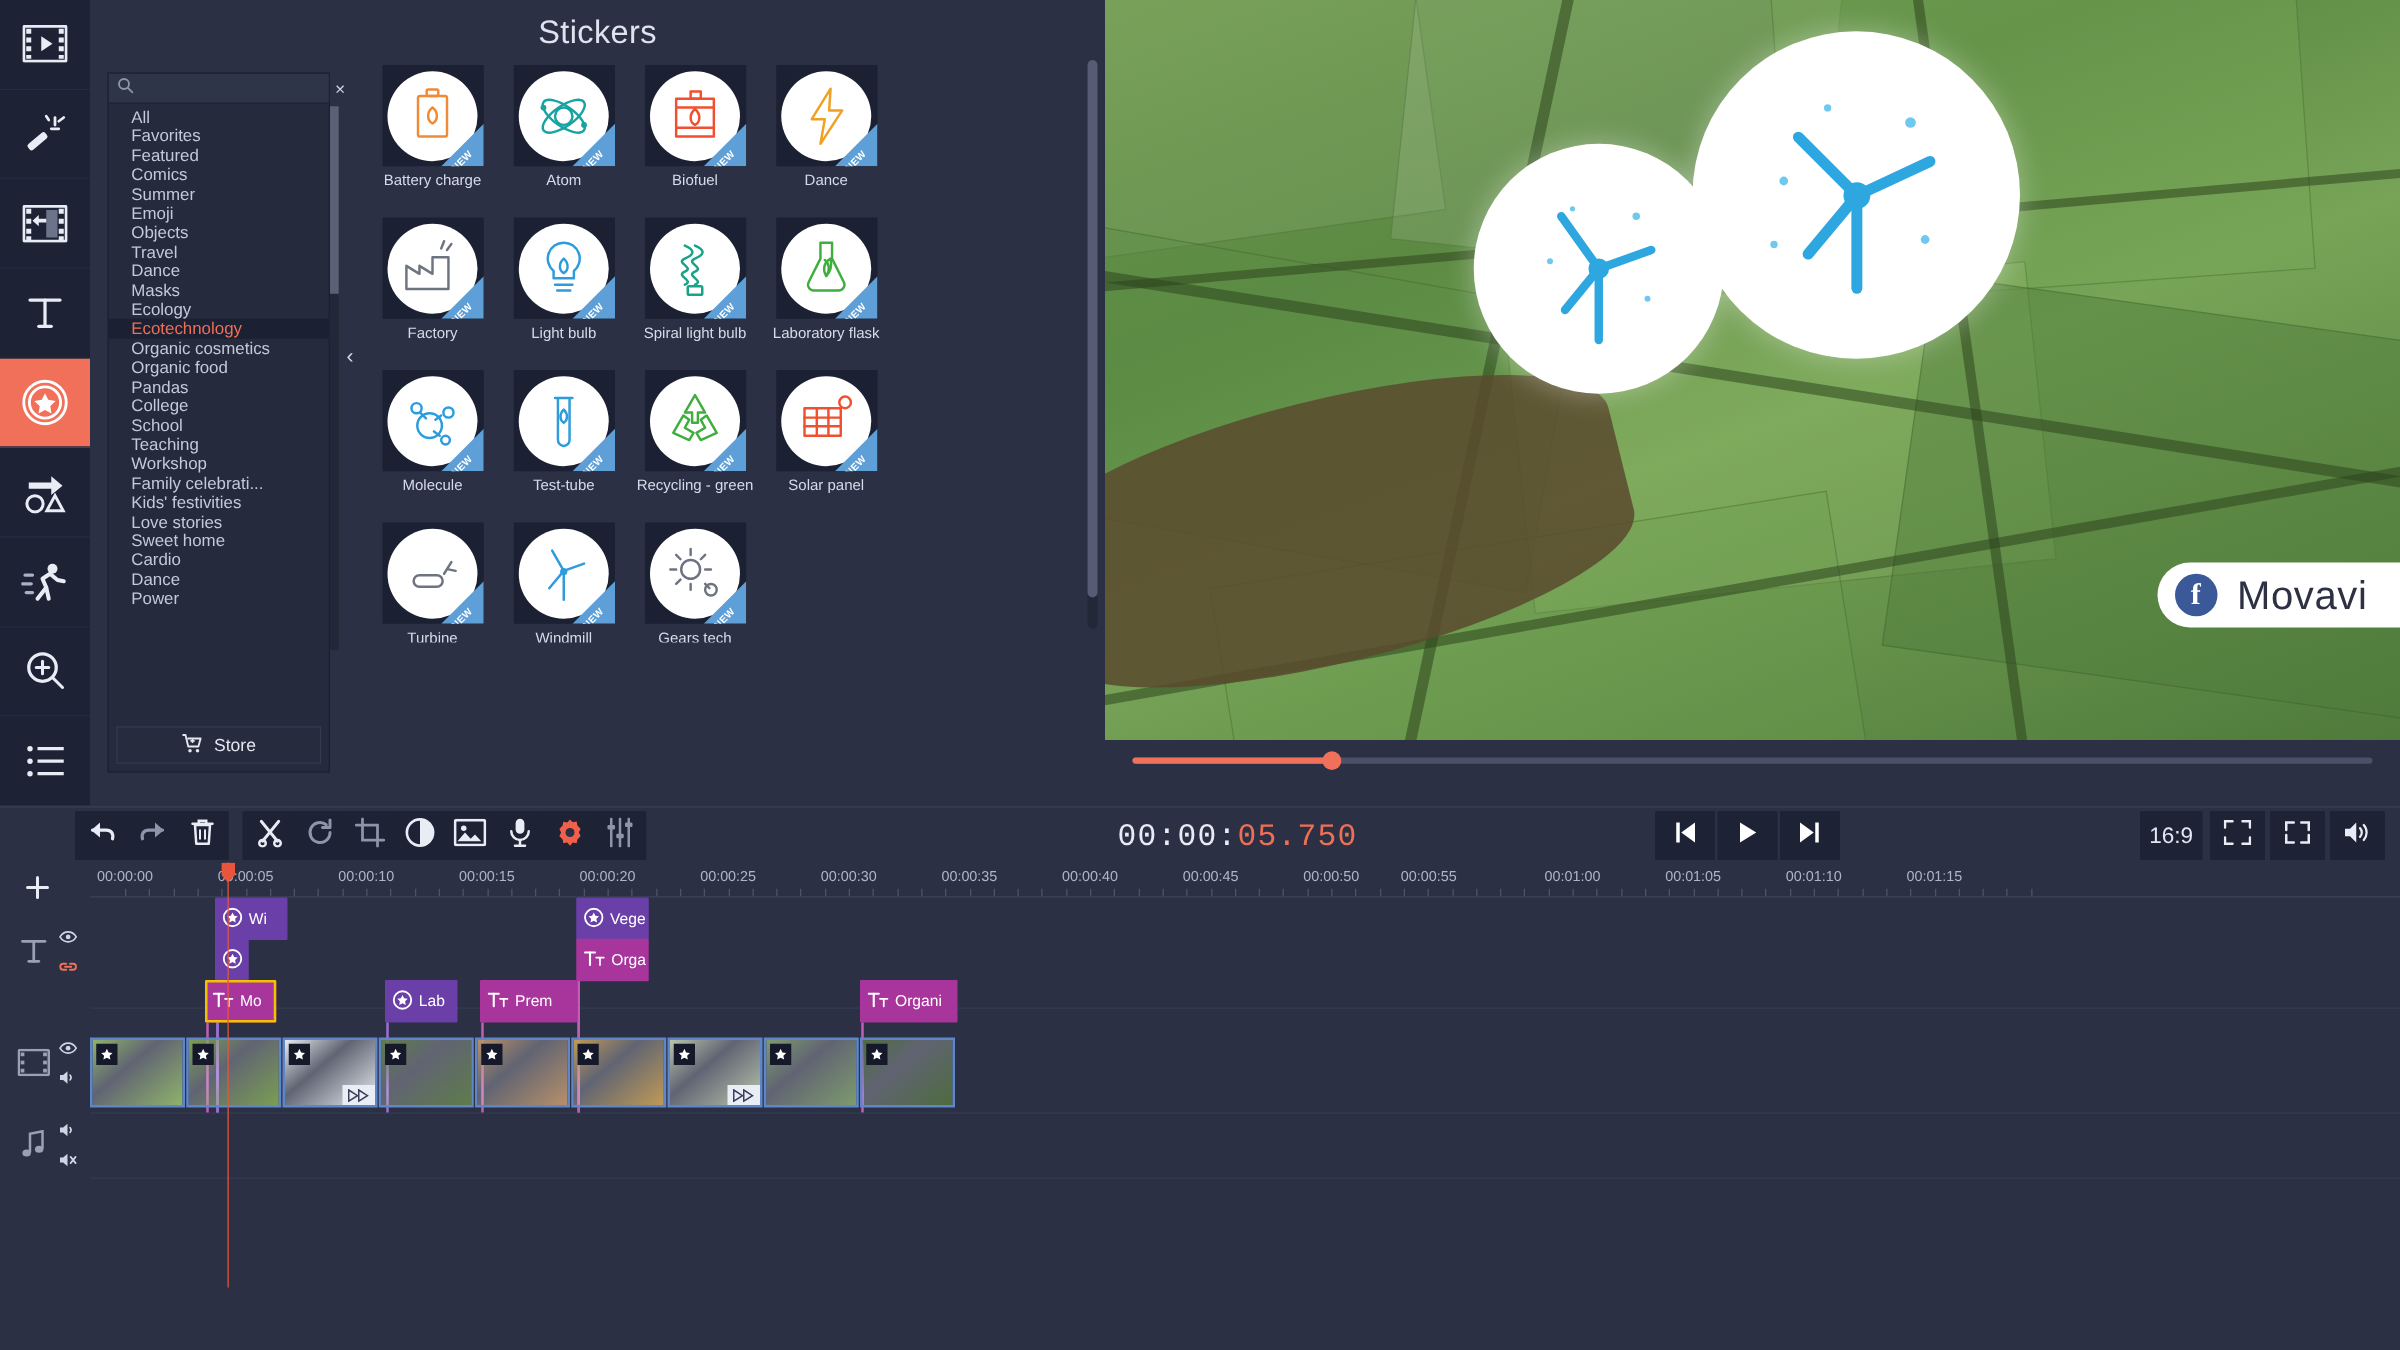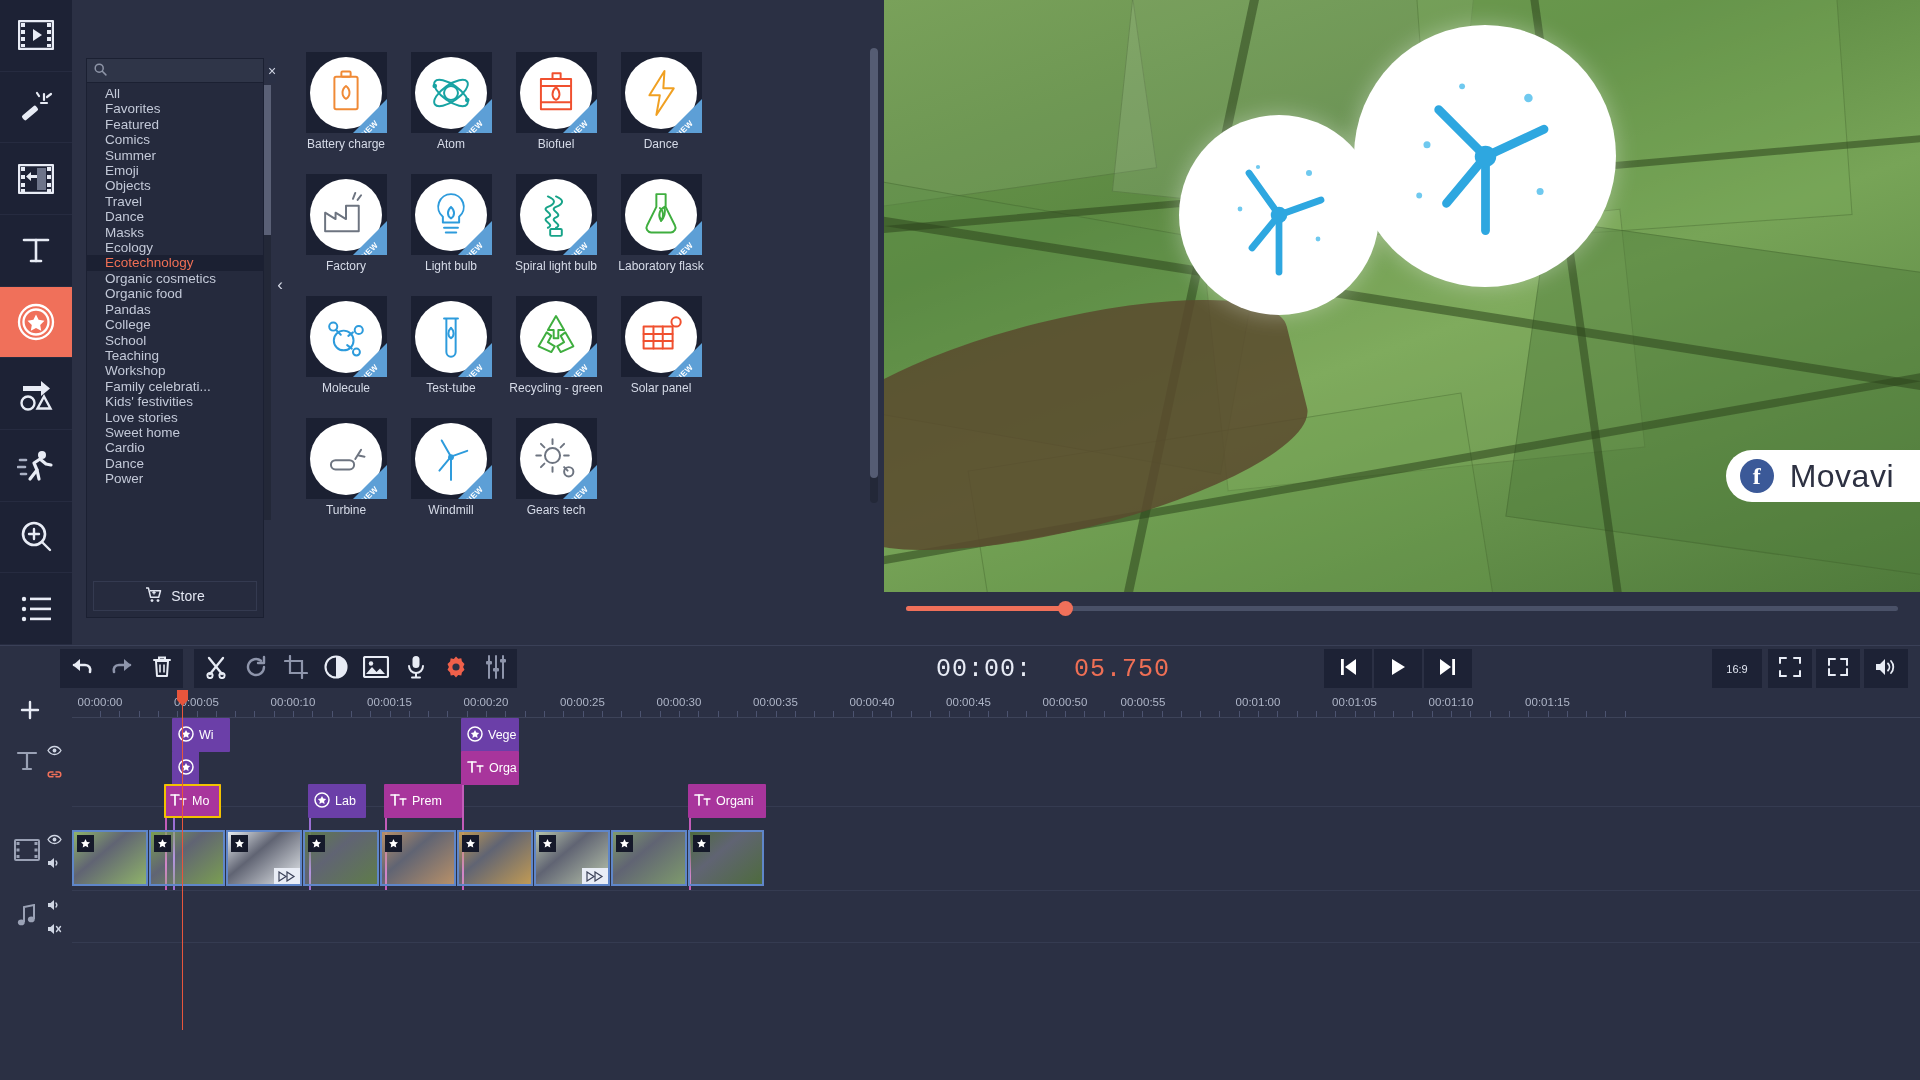--- a/index.html
+++ b/index.html
@@ -175,31 +175,30 @@
   }
   .tbtn {
     position: absolute; top: 3px; width: 43px; height: 39px;
     background: #1d2235;
     display:flex; align-items:center; justify-content:center; cursor:pointer;
   }
   .tc-wrap { position:absolute; left:894px; top:9px; }
   .timecode {
     font-family: "Liberation Mono", monospace; font-size: 25px;
     letter-spacing: 1px;
-    margin-left: 42px;
   }
   .tc-a { color: #e7ebf5; }
   .tc-b { color: #ef6f55; }
   .pbtn {
     position:absolute; top:3px; width:48px; height:39px; background:#1d2235;
     display:flex; align-items:center; justify-content:center; cursor:pointer;
   }
   .ratio {
     position:absolute; top:3px; left:1712px; width:50px; height:39px;
-    background:#1d2235; color:#e3e7f2; font-size:11px;
+    background:#1d2235; color:#e3e7f2; font-size:18px;
     display:flex; align-items:center; justify-content:center; cursor:pointer;
   }
 
   
   .tl { position:absolute; left:0; top:690px; width:1920px; height:340px; background:#2b3044; }
   .tl-addtrack {
     position:absolute; left:18px; top:8px; width:24px; height:24px;
     display:flex; align-items:center; justify-content:center; cursor:pointer;
   }
   .ruler {
@@ -388,20 +387,21 @@
               <rect x="11" y="3.6" width="21" height="2.6"></rect>
               <rect x="11" y="13.6" width="21" height="2.6"></rect>
               <rect x="11" y="23.6" width="21" height="2.6"></rect>
             </g>
           </svg>
       </span>
     </div>
   </div>
 
   <div class="stickers-panel">
+    <div class="panel-title">Stickers</div>
 
     <div class="cat-wrap">
       <div class="search-row">
         <span class="mag">
           <svg width="13" height="13" viewBox="0 0 13 13">
               <circle cx="5.2" cy="5.2" r="4" fill="none" stroke="#aeb5c7" stroke-width="1.5"></circle>
               <path d="M8.3 8.3l3.6 3.6" stroke="#aeb5c7" stroke-width="1.5" stroke-linecap="round"></path>
             </svg>
         </span>
         <input class="search-input" placeholder="" style="">

